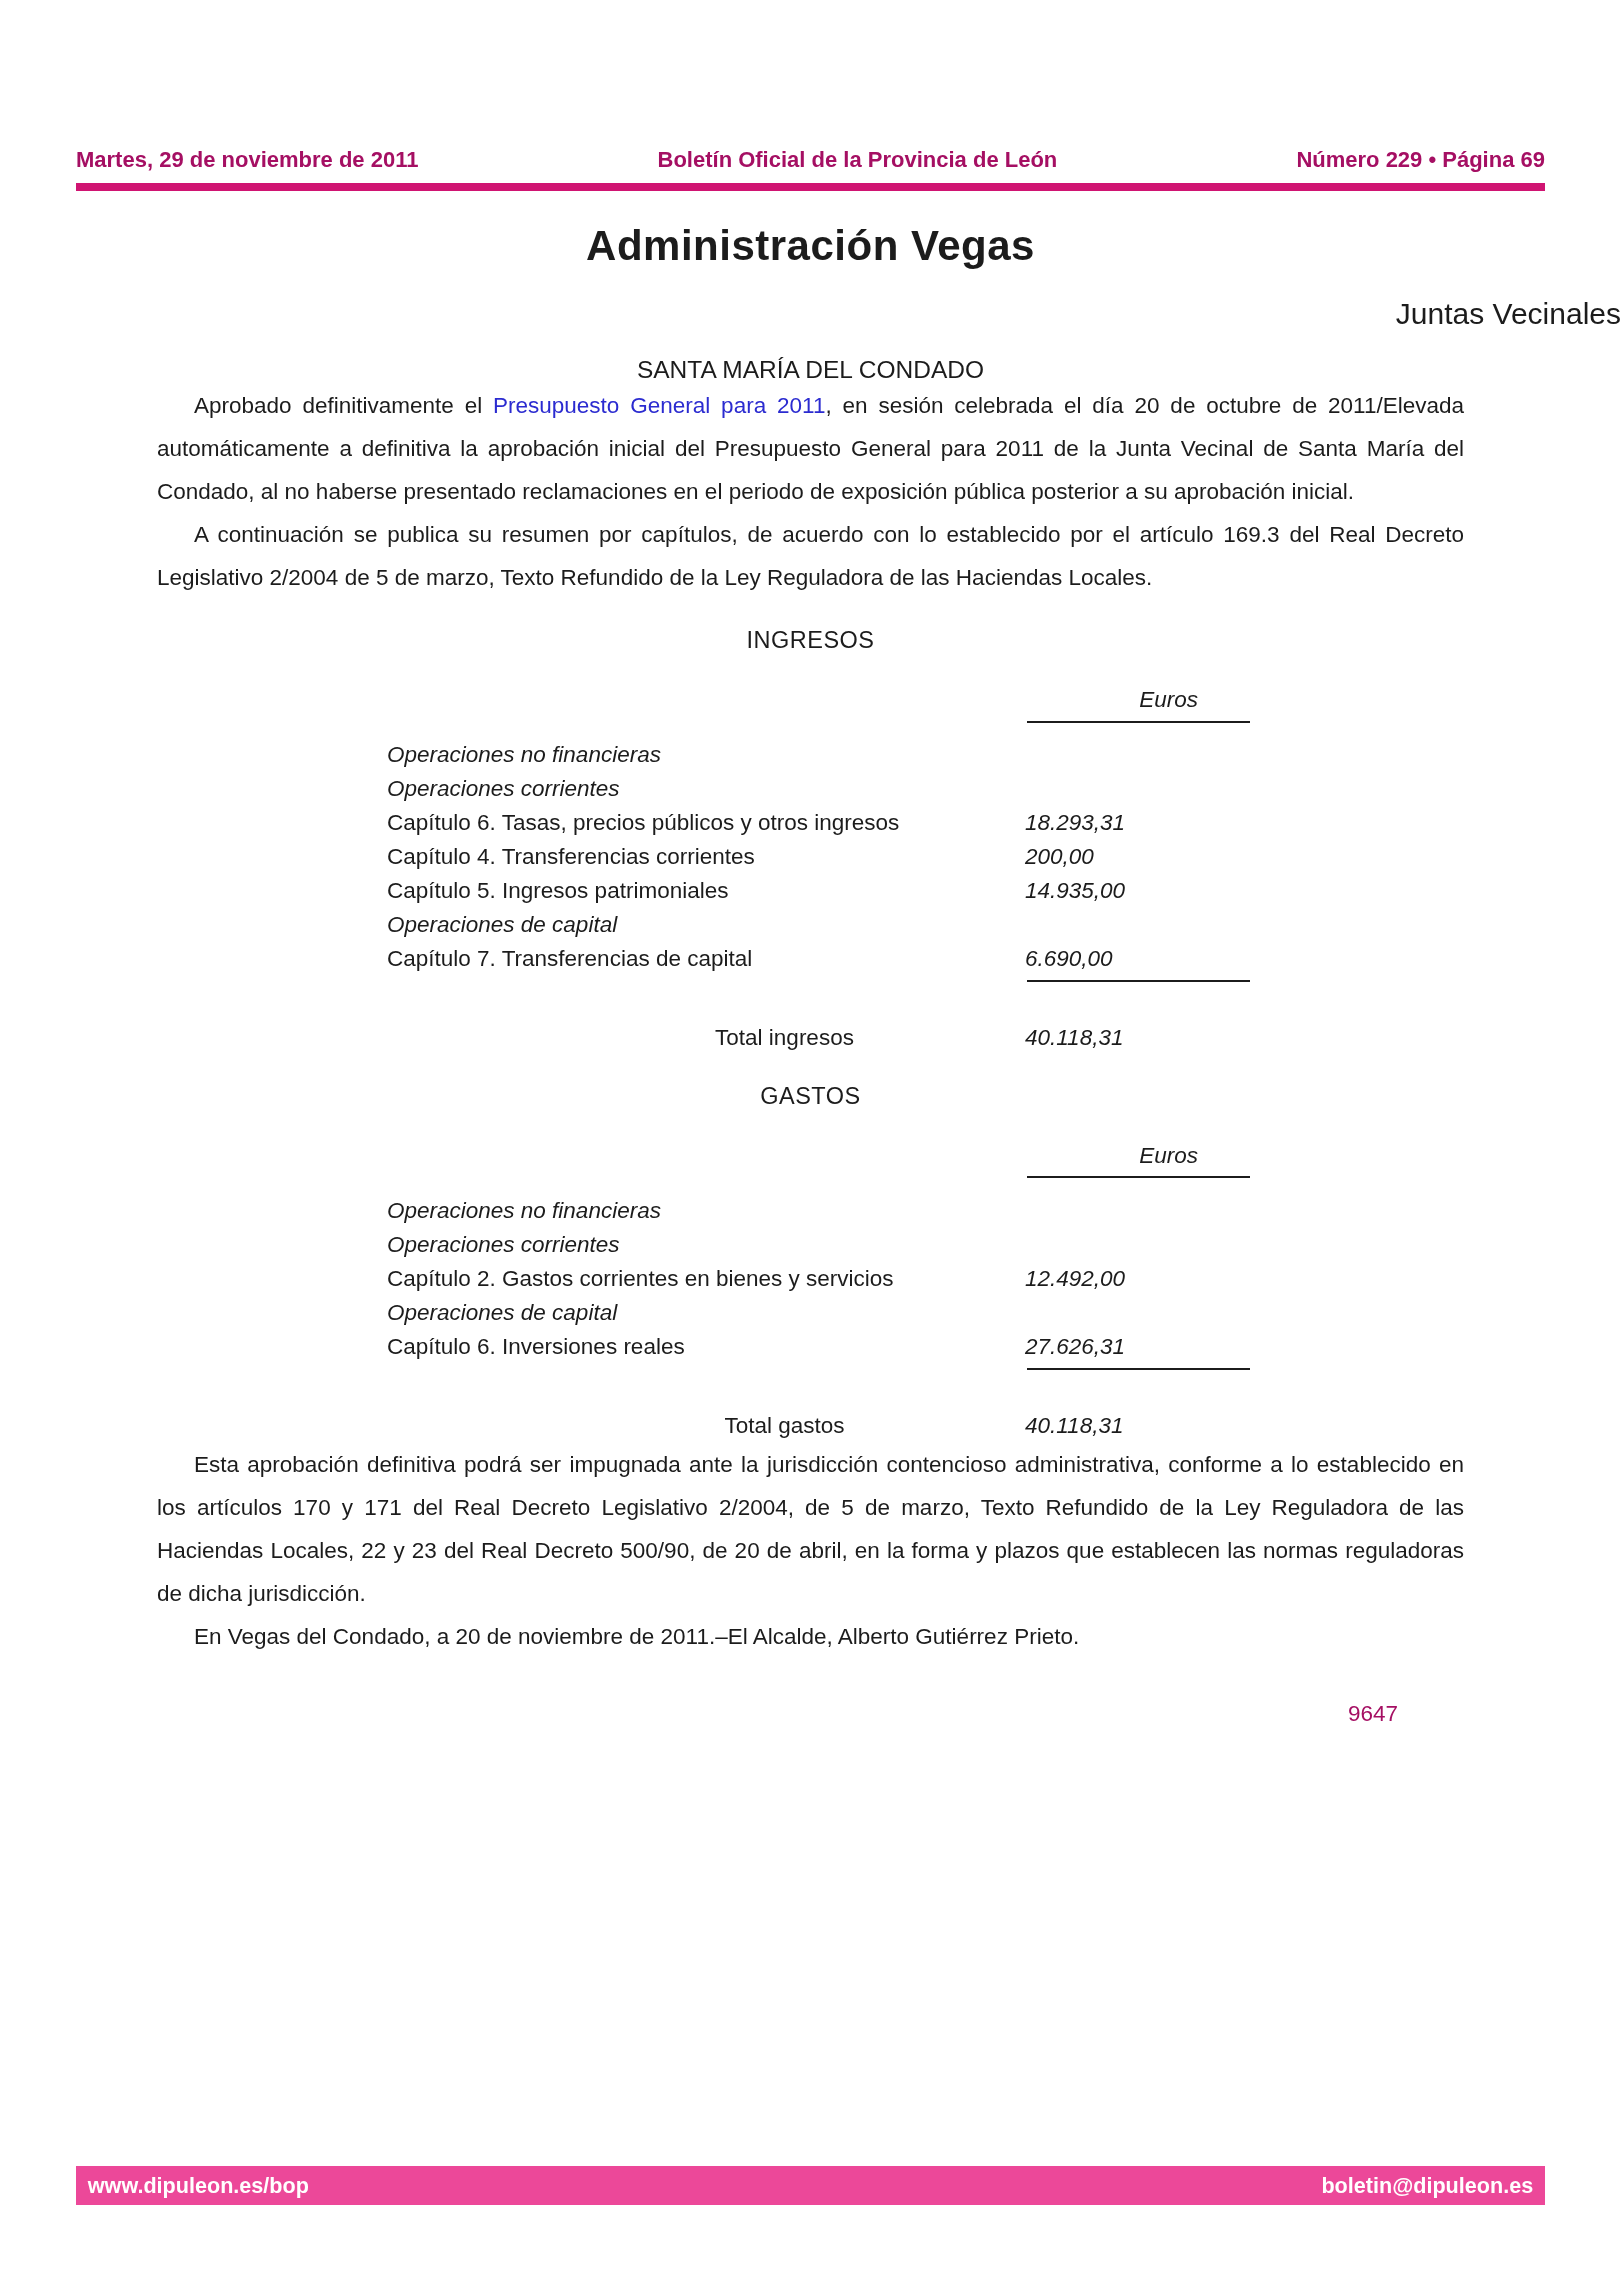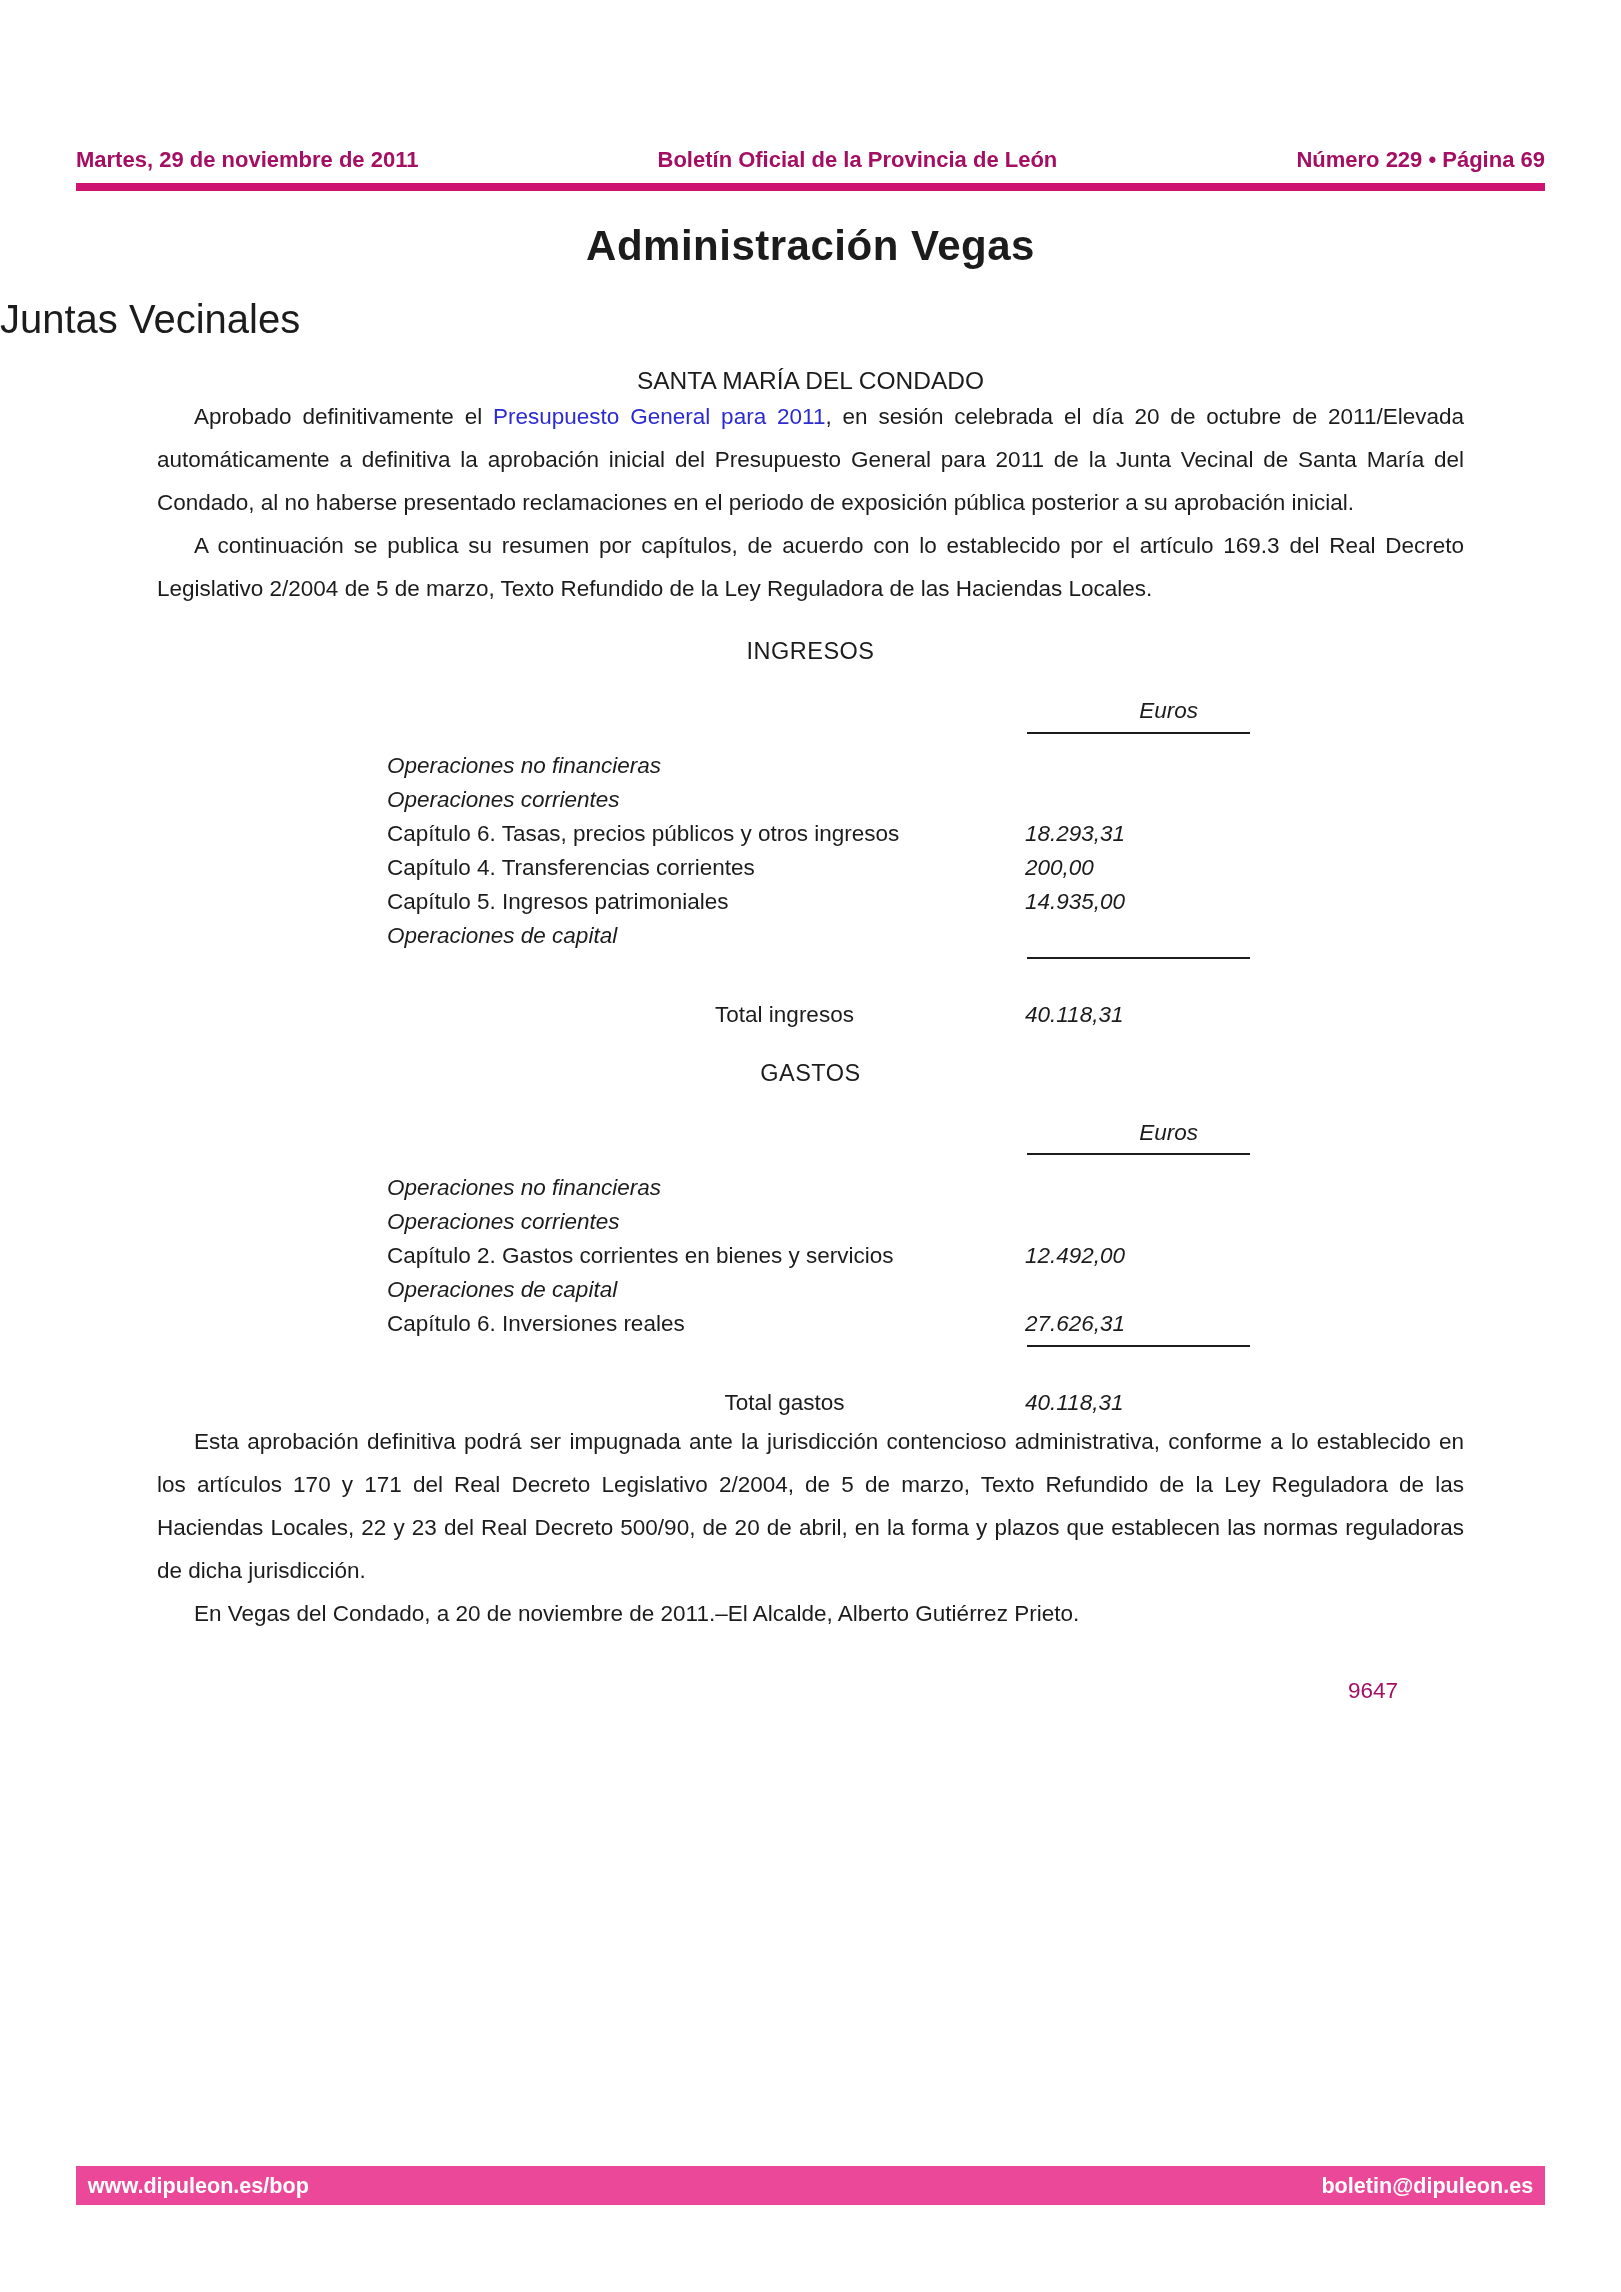--- a/index.html
+++ b/index.html
@@ -15,21 +15,21 @@
   
   .header-bar {
     display:flex; justify-content:space-between; align-items:baseline;
     margin:135px 76px 0 76px;
     color:#a50f63; font-weight:bold; font-size:22px;
   }
   .header-rule { margin:9.8px 76px 0 76px; height:7.8px; background:#d01472; }
 
   
   .title-main   { text-align:center; font-size:42px; font-weight:bold; margin-top:31px; letter-spacing:0.5px; }
-  .title-sub    { text-align:left; font-size:40px; font-weight:normal; margin-top:27.4px; }
+  .title-sub    { text-align:right; font-size:30px; font-weight:normal; margin-top:27.4px; }
   .title-entity { text-align:center; font-size:24.5px; font-weight:normal; margin-top:25.5px; }
 
   
   .content { margin:0 157px; }
   p.body {
     font-size:22.5px; line-height:43px;
     text-align:justify; text-indent:37px; margin:0;
   }
   .p1 { margin-top:27.4px; }
   .p2 { margin-top:13.7px; }
@@ -111,20 +111,24 @@
           <span class="fin-value">200,00</span>
         </div>
         <div class="fin-row">
           <span class="fin-label">Capítulo 5. Ingresos patrimoniales</span>
           <span class="fin-value">14.935,00</span>
         </div>
         <div class="fin-row">
           <span class="fin-label italic">Operaciones de capital</span>
           <span class="fin-value"></span>
         </div>
+        <div class="fin-row">
+          <span class="fin-label">Capítulo 7. Transferencias de capital</span>
+          <span class="fin-value">6.690,00</span>
+        </div>
       </div>
       <div class="sum-rule"></div>
       <div class="total-row">
         <span class="total-label">Total ingresos</span>
         <span class="fin-value">40.118,31</span>
       </div>
     </div>
 
     <div class="section-heading">GASTOS</div>
     <div class="fin-table">

